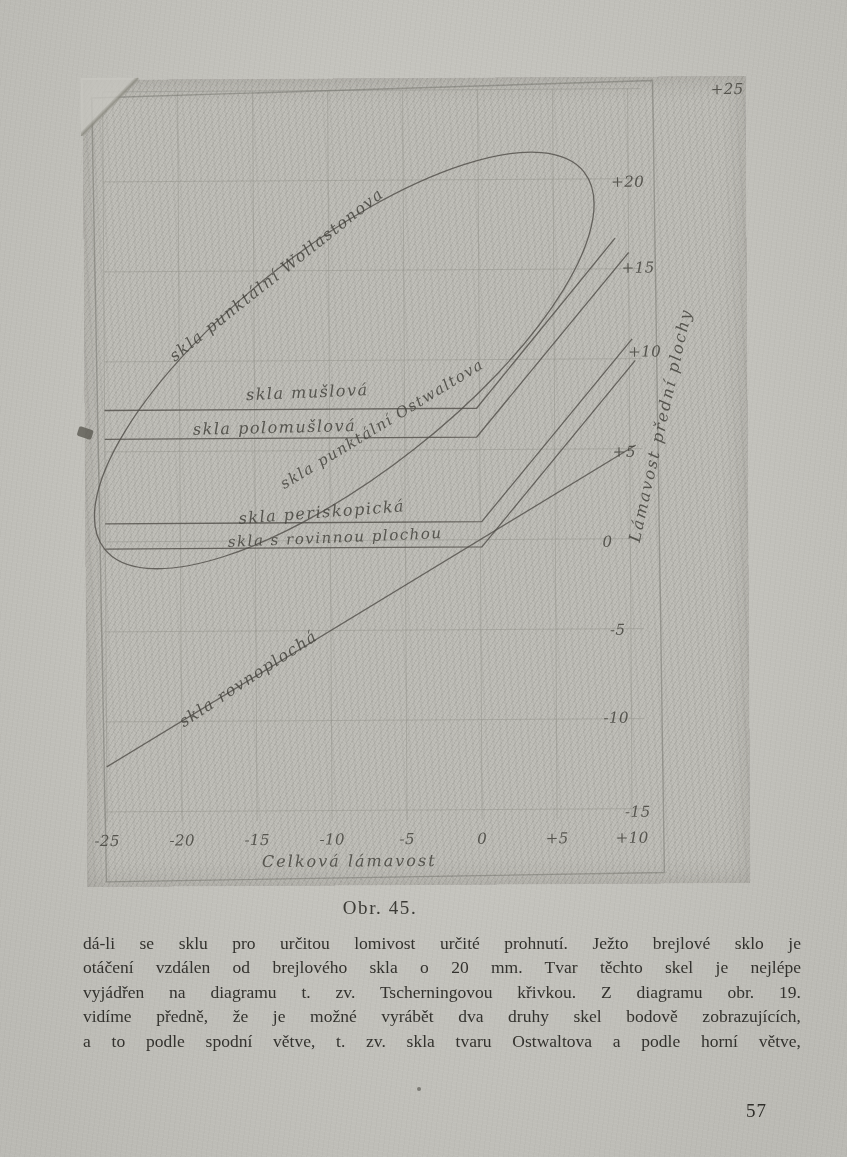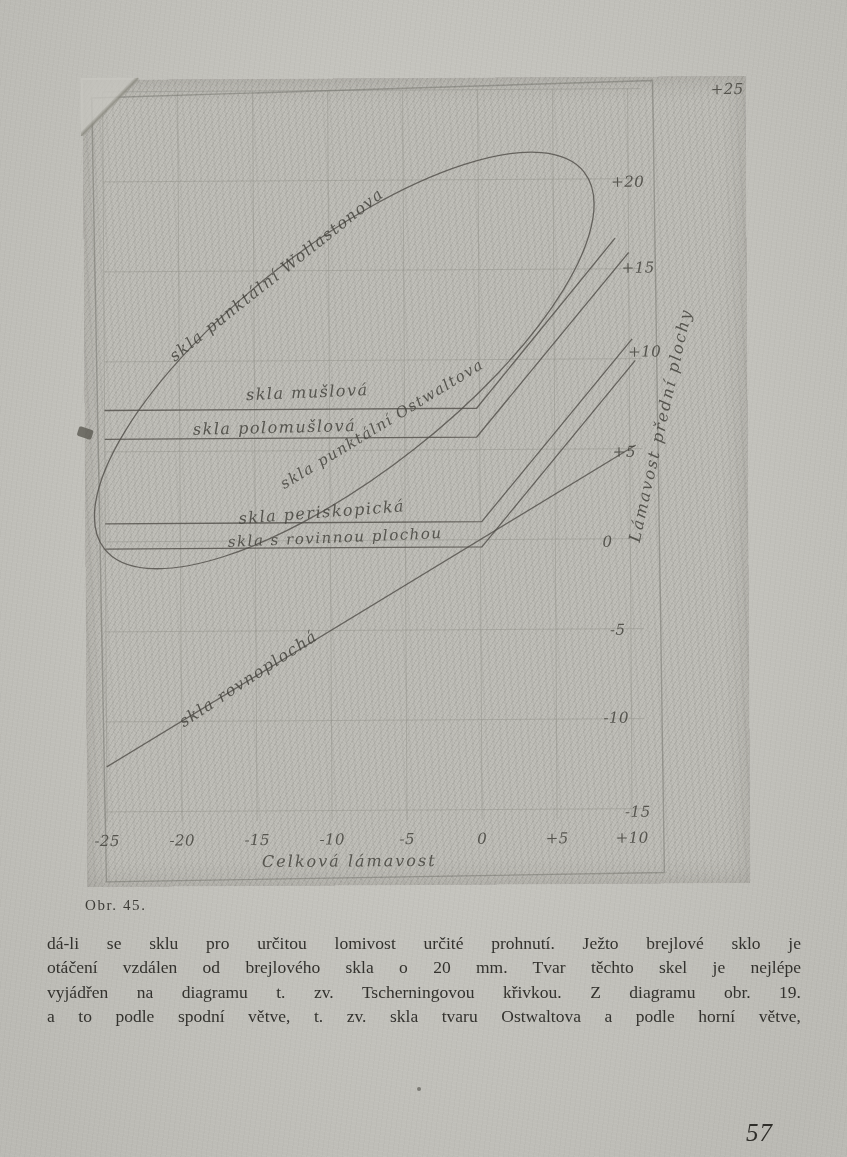--- a/index.html
+++ b/index.html
@@ -40,34 +40,34 @@
   .grid  { stroke:#8f8e87; stroke-width:0.8; opacity:.55; }
   .frame { stroke:#6b6a63; stroke-width:1.4; fill:none; opacity:.45; }
   .curve { stroke:#504e48; stroke-width:1.3; fill:none; opacity:.8; }
   .hand  { fill:#45443e; font-family:"DejaVu Serif", serif; font-style:italic; opacity:.85; }
   .curve-label { letter-spacing:1.5px; }
   .tick  { font-size:15px; letter-spacing:0.5px; }
   .axis-title { font-size:16px; letter-spacing:2px; }
   
   .caption {
     position:absolute; left:85px; top:897px; width:590px;
-    font-size:15px; letter-spacing:1.6px; color:#3c3b36;
+    text-align:center; font-size:19px; letter-spacing:1.6px; color:#3c3b36;
   }
   .body-text {
     position:absolute; left:47px; top:931px; width:754px;
     font-size:17.5px; line-height:24.4px; color:#33322e;
   }
-  .body-line { text-align:justify; text-align-last:justify; white-space:normal; }
+  .body-line { text-align:justify; text-align-last:justify; white-space:normal;margin-left:36px; }
   .printers-mark {
     position:absolute; left:417px; top:1087px; width:4px; height:4px;
     background:#55534d; border-radius:50%; opacity:.65;
   }
   .page-number {
     position:absolute; left:746px; top:1100px;
-    font-size:25px; font-style:italic; color:#2f2e2a; letter-spacing:1px;margin-top:19px;
+    font-size:19px; color:#2f2e2a; letter-spacing:1px;
   }
 </style>
 </head>
 <body>
 
 <div class="page">
 
   <figure class="figure-scan">
     <div class="scan-blotch"></div>
     <svg viewBox="0 0 663 807">
@@ -123,20 +123,21 @@
         <text x="581" y="350" text-anchor="middle" transform="rotate(-77 581 350)" class="hand axis-title">Lámavost přední plochy</text>
       </svg>
   </figure>
 
   <div class="caption">Obr. 45.</div>
 
   <div class="body-text">
     <div class="body-line">dá-li se sklu pro určitou lomivost určité prohnutí. Ježto brejlové sklo je</div>
     <div class="body-line">otáčení vzdálen od brejlového skla o 20 mm. Tvar těchto skel je nejlépe</div>
     <div class="body-line">vyjádřen na diagramu t. zv. Tscherningovou křivkou. Z diagramu obr. 19.</div>
+    <div class="body-line">vidíme předně, že je možné vyrábět dva druhy skel bodově zobrazujících,</div>
     <div class="body-line">a to podle spodní větve, t. zv. skla tvaru Ostwaltova a podle horní větve,</div>
   </div>
 
   <div class="printers-mark"></div>
 
   <div class="page-number">57</div>
 
 </div>
 
 </body></html>

